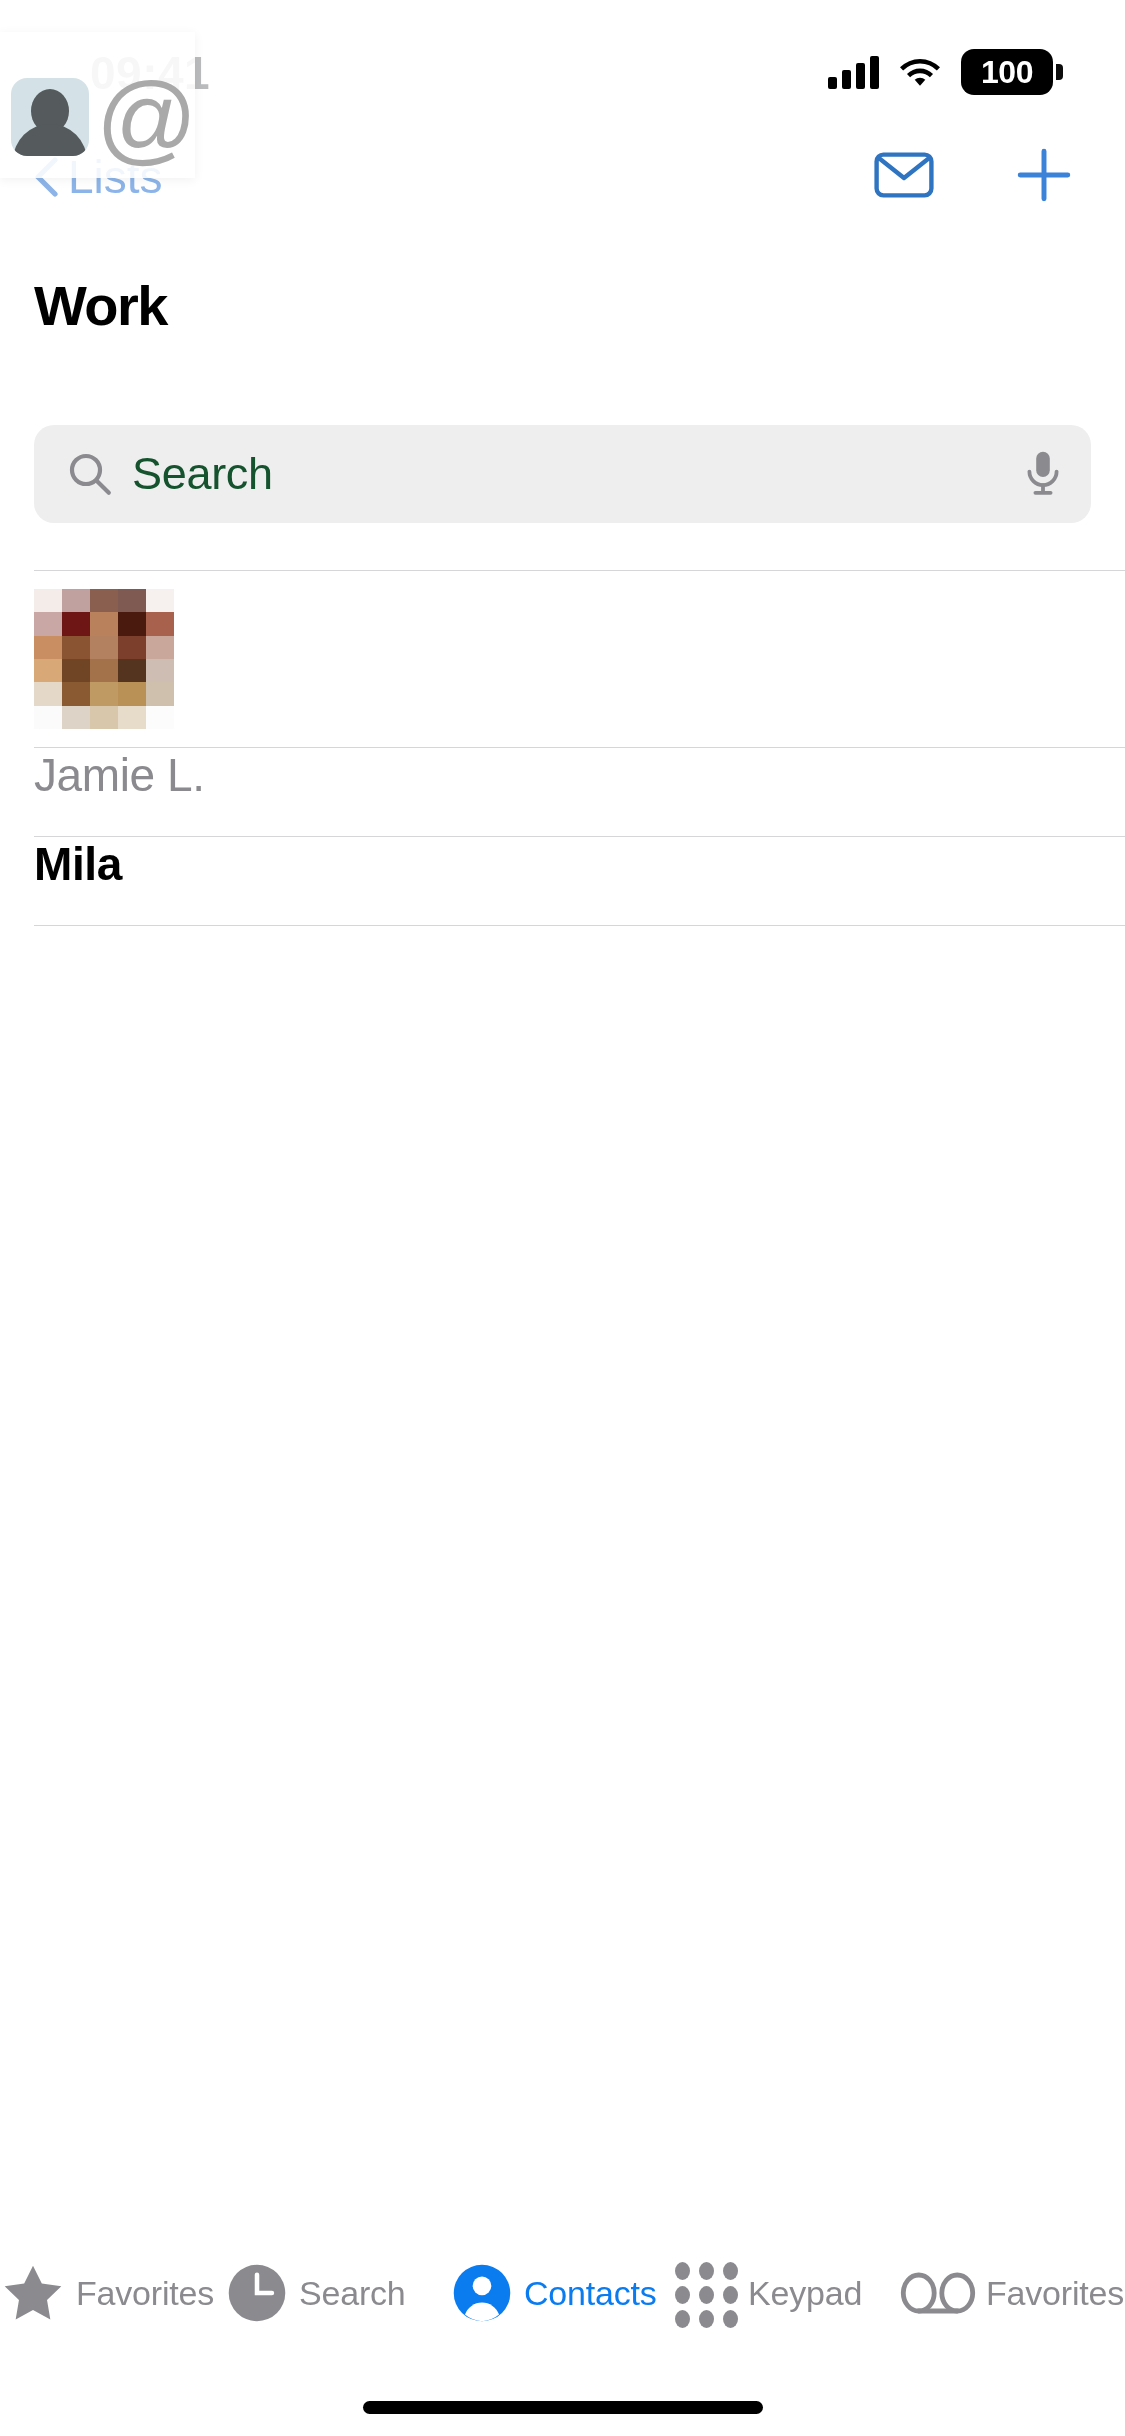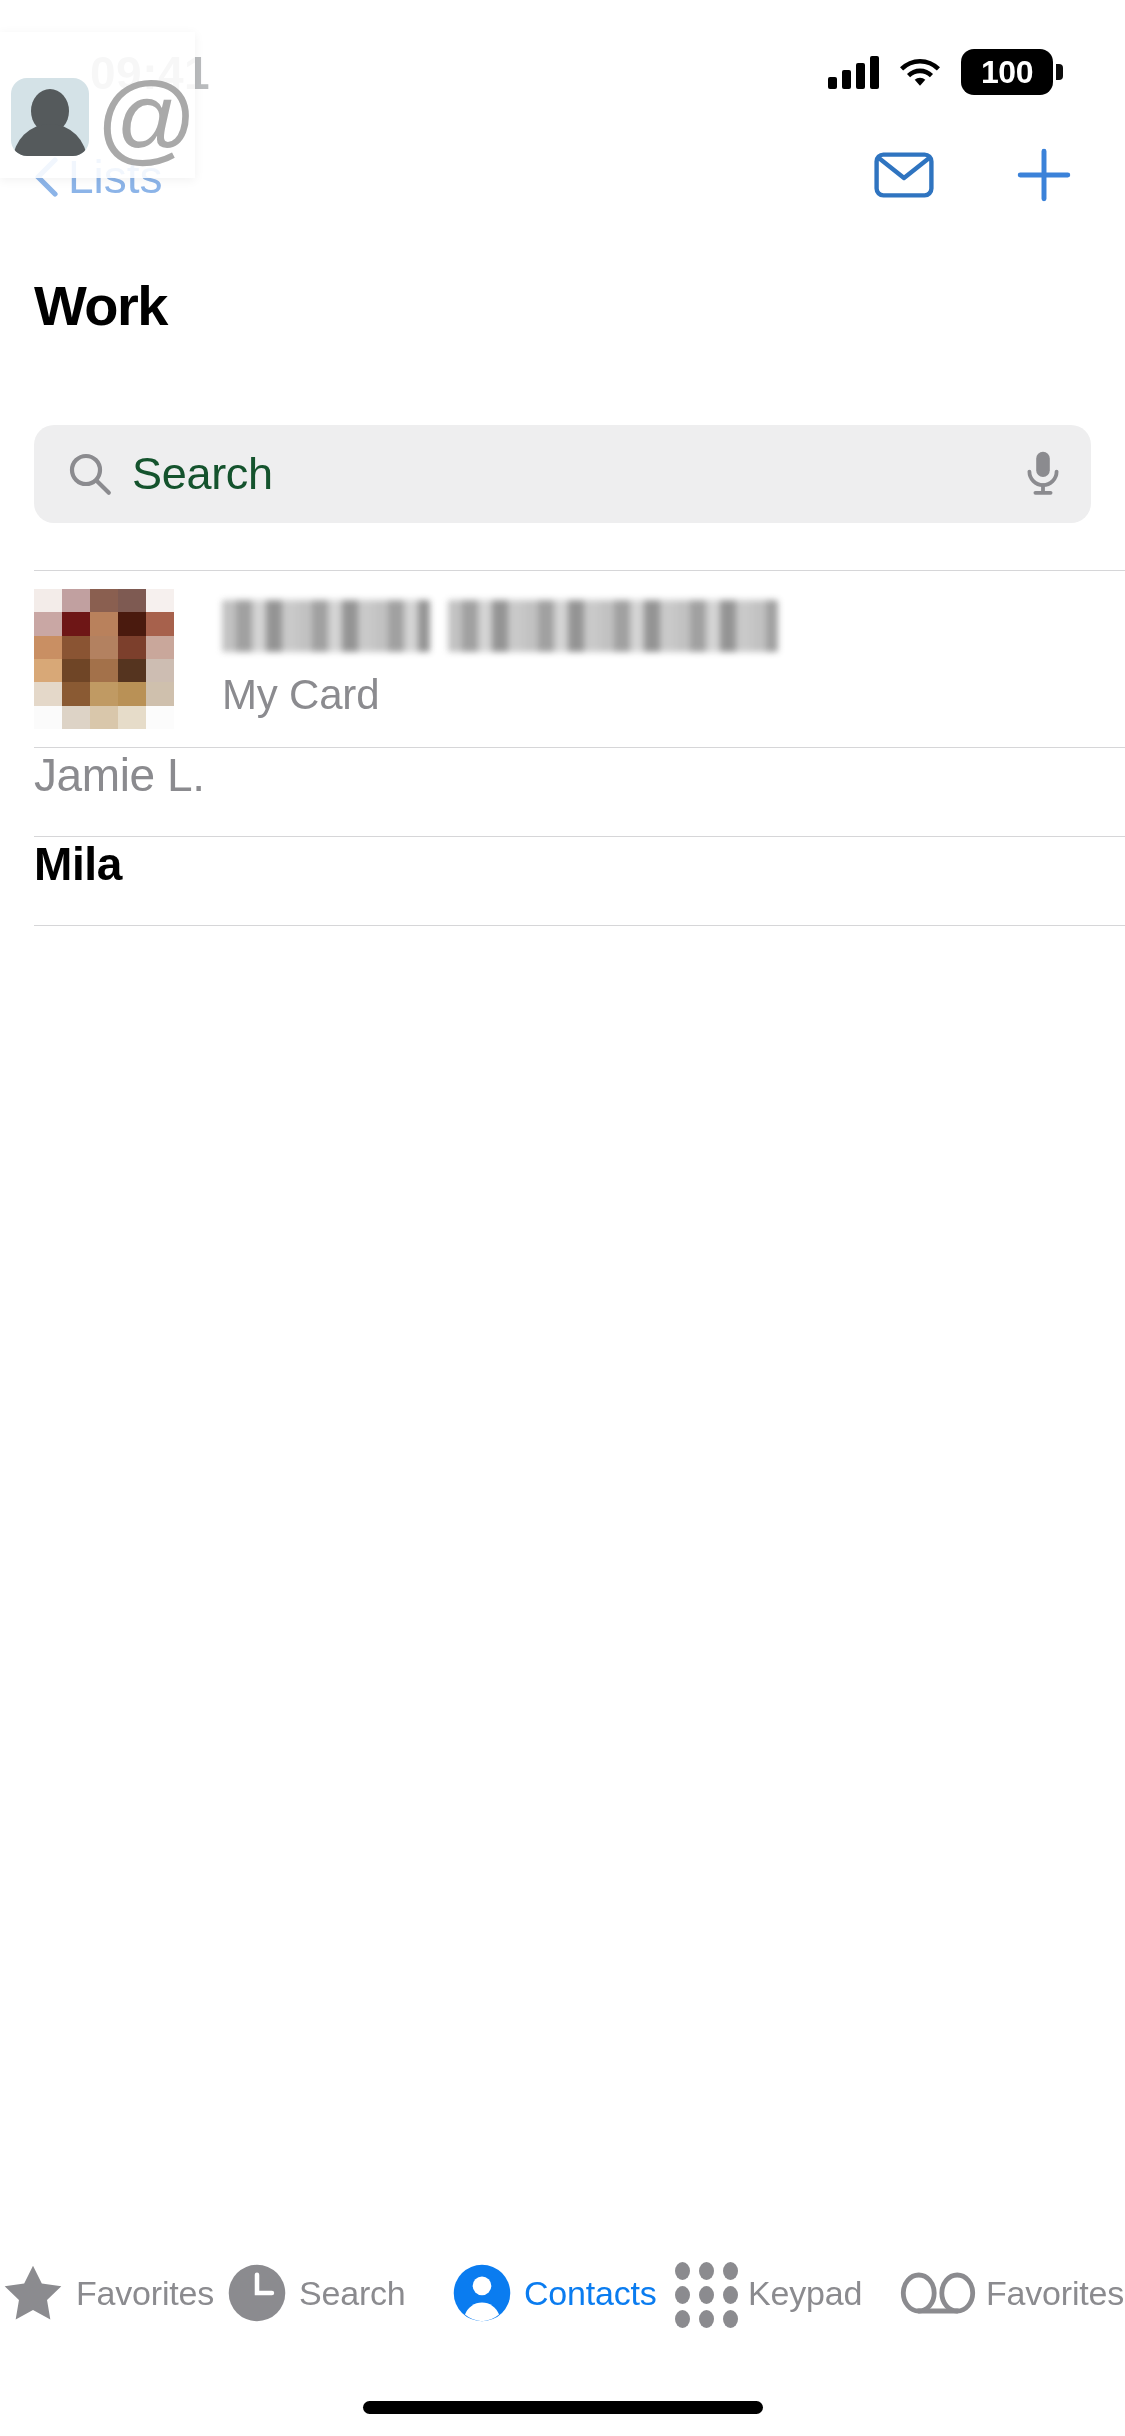--- a/index.html
+++ b/index.html
@@ -283,27 +283,20 @@
           <span style="background:#8a5a33"></span>
           <span style="background:#c09a63"></span>
           <span style="background:#b99156"></span>
           <span style="background:#cfc0ad"></span>
         <span style="background:#fbfbfb"></span>
           <span style="background:#ddd3c6"></span>
           <span style="background:#d9c7ab"></span>
           <span style="background:#e6dcc9"></span>
           <span style="background:#fcfcfc"></span>
       </div>
-      <div class="mycard-text">
-        <div class="redacted-line">
-          <div class="redact a"></div>
-          <div class="redact b"></div>
-        </div>
-        <div class="mycard-sub">My Card</div>
-      </div>
     </div>
 
     <div class="divider"></div>
 
     <div class="row-contact">
       <div class="contact-name muted">Jamie L.</div>
     </div>
 
     <div class="divider"></div>
 

